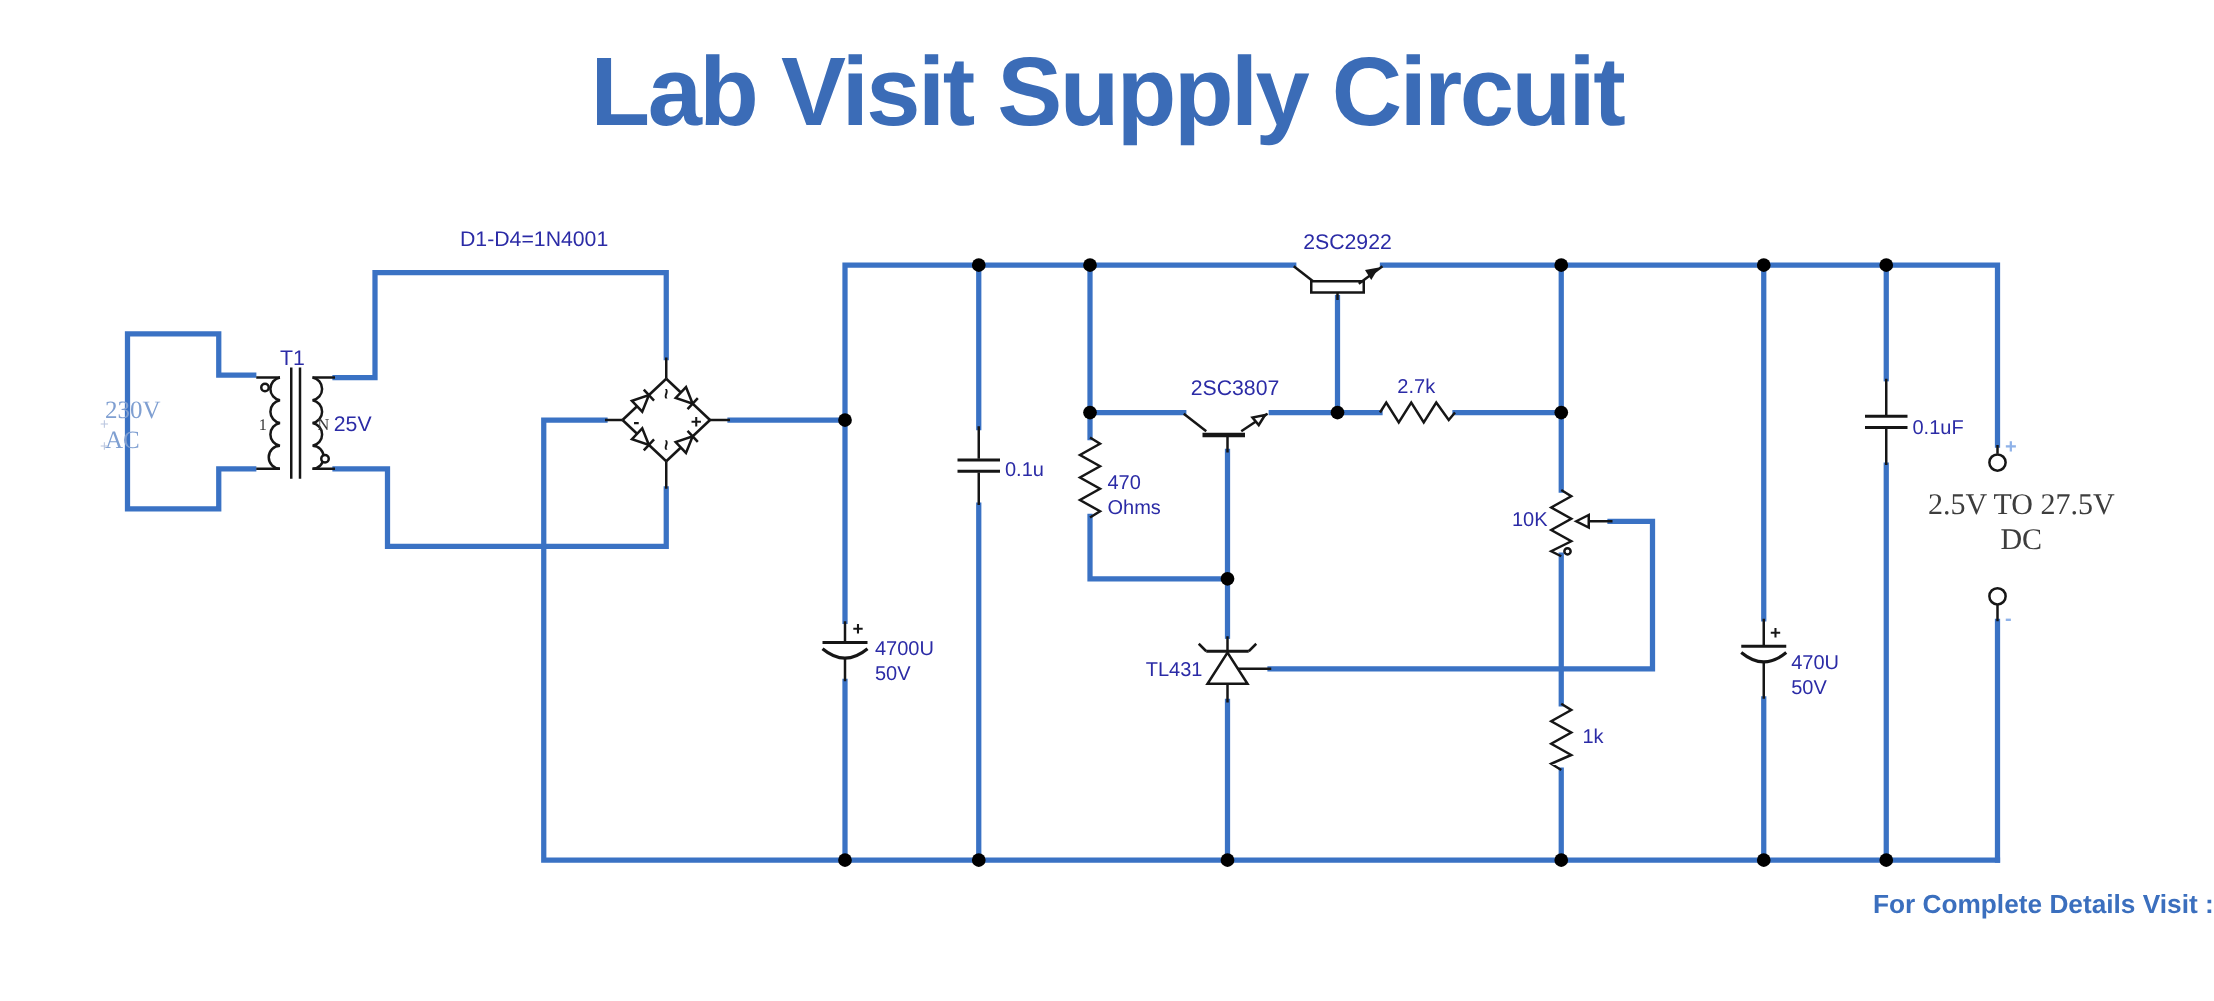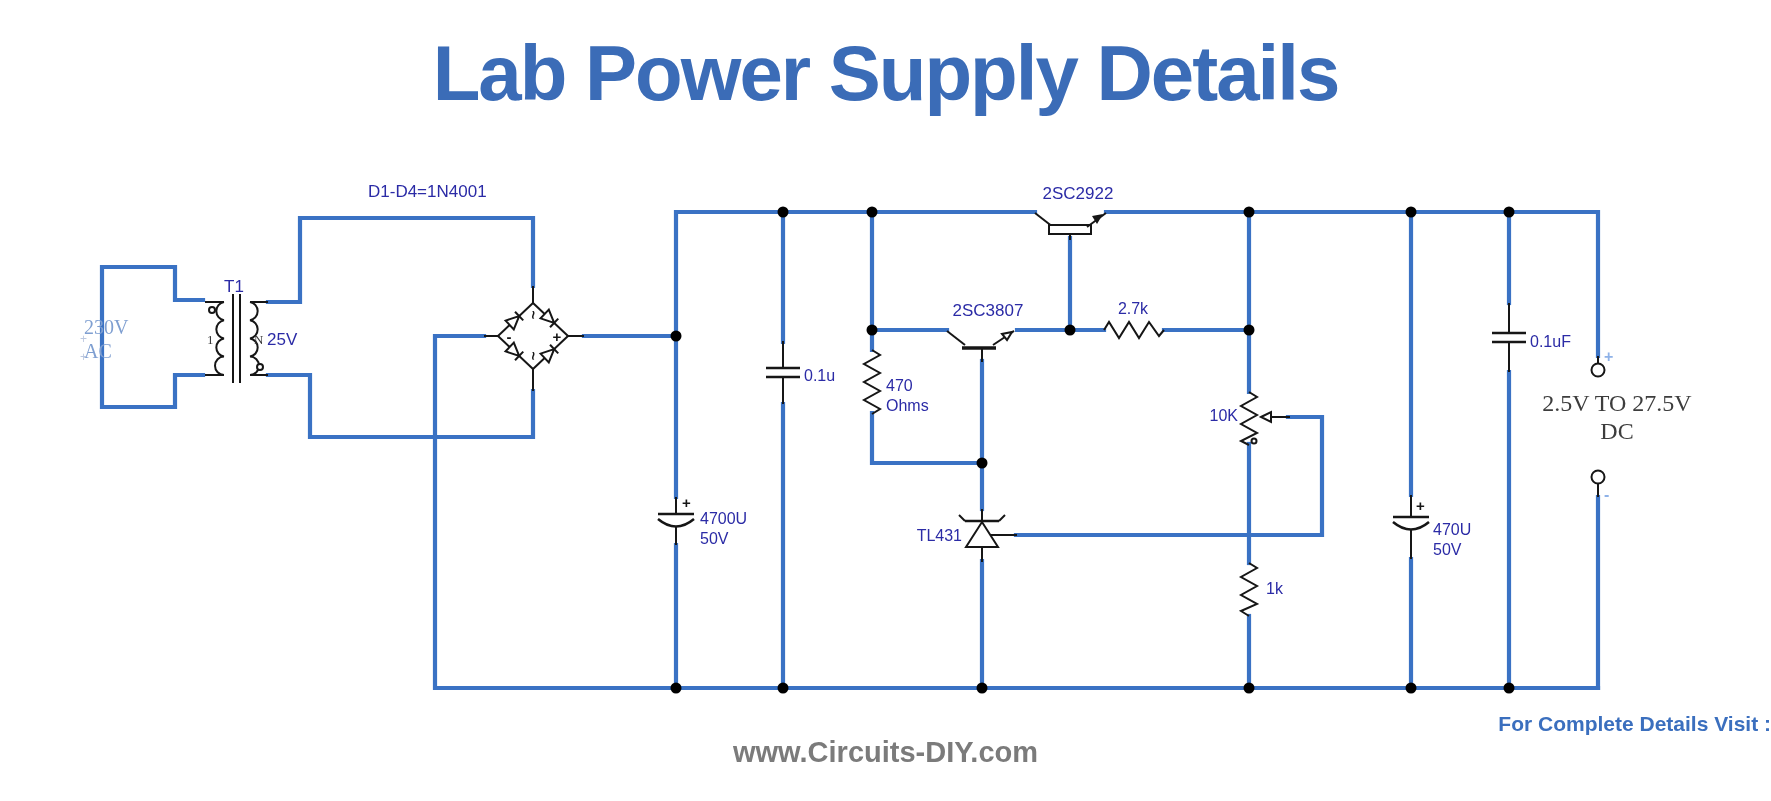--- a/index.html
+++ b/index.html
@@ -25,21 +25,21 @@
   #footer-1{position:absolute;top:712px;left:0;width:1771px;text-align:right;
             font-size:21px;font-weight:700;color:#3b6fbe;}
   #footer-2{position:absolute;top:736px;left:0;width:1771px;text-align:center;
             font-size:29px;font-weight:700;color:#7b7b7b;}
 </style>
 </head>
 <body>
 
 <div id="page">
 
-  <div id="title">Lab Power Supply Details</div>
+  <div id="title">Lab Visit Supply Circuit</div>
 
   <svg id="circuit-svg" width="1771" height="801" viewBox="0 0 1771 801" xmlns="http://www.w3.org/2000/svg">
 
     <g>
       <polyline class="w" points="203,300 175,300 175,267 102,267 102,407 175,407 175,375 203,375"></polyline>
       <polyline class="w" points="268,302 300,302 300,218 533,218 533,286"></polyline>
       <polyline class="w" points="268,375 310,375 310,437 533,437 533,391"></polyline>
       <polyline class="w" points="484,336 435,336 435,688 1598,688"></polyline>
       <polyline class="w" points="584,336 676,336"></polyline>
       <polyline class="w" points="676,497 676,212 1035,212"></polyline>
@@ -237,15 +237,14 @@
         <circle class="dot" cx="1249" cy="330" r="5.5"></circle>
       <circle class="dot" cx="1249" cy="688" r="5.5"></circle>
       <circle class="dot" cx="1411" cy="212" r="5.5"></circle>
         <circle class="dot" cx="1411" cy="688" r="5.5"></circle>
       <circle class="dot" cx="1509" cy="212" r="5.5"></circle>
         <circle class="dot" cx="1509" cy="688" r="5.5"></circle>
     </g>
   </svg>
 
   <div id="footer-1">For Complete Details Visit :</div>
-  <div id="footer-2">www.Circuits-DIY.com</div>
 
 </div>
 
 </body></html>

